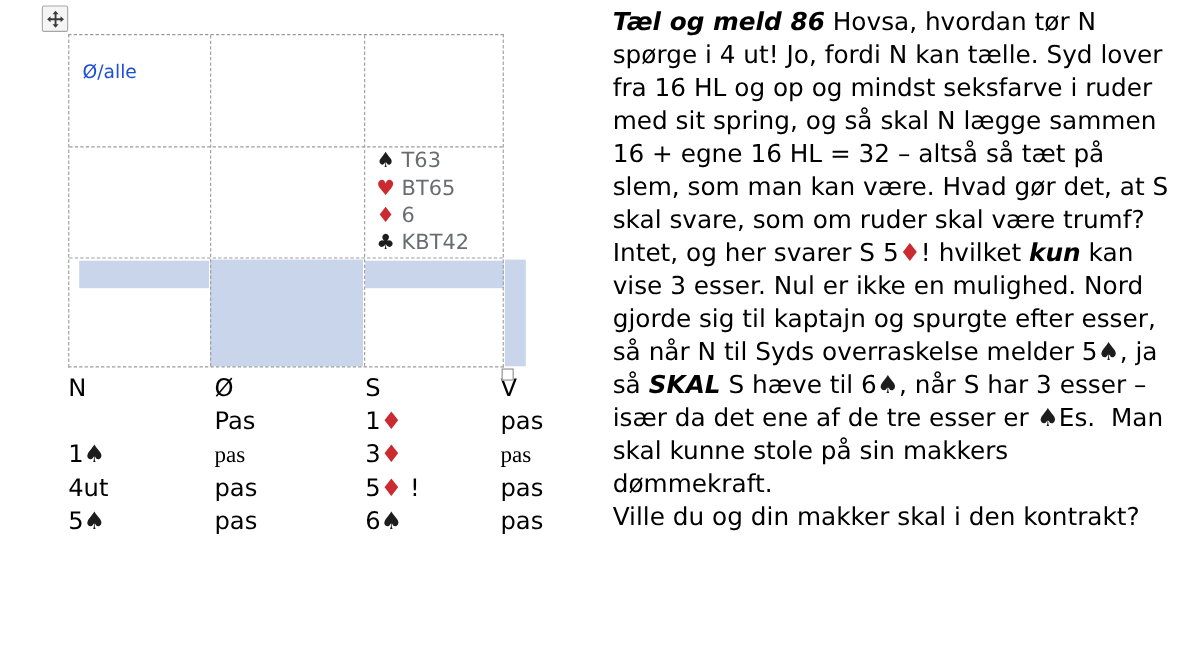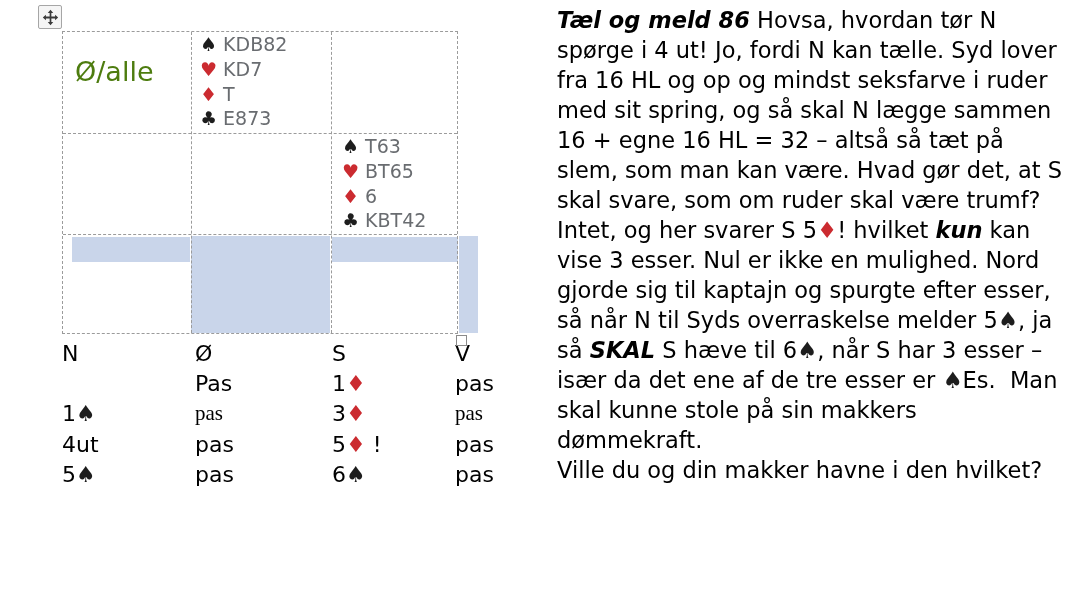--- a/index.html
+++ b/index.html
@@ -20,21 +20,21 @@
   .move-handle svg{width:17px;height:17px;}
   
   .btable{
     position:absolute;left:62px;top:31px;width:396px;height:303px;
     border:1px dashed var(--dash);box-sizing:border-box;
   }
   .vline{position:absolute;top:0;bottom:0;width:0;border-left:1px dashed var(--dash);}
   .hline{position:absolute;left:0;right:0;height:0;border-top:1px dashed var(--dash);}
   .hl{position:absolute;background:var(--sel);}
   .vuln{
-    position:absolute;left:75px;top:56px;font-size:27px;color:#4d7c0f;
+    position:absolute;left:75px;top:56px;font-size:17px;color:#1d4ed8;
   }
   .hand{position:absolute;}
   .hand-line{
     font-size:19px;line-height:24.8px;color:var(--cardgray);white-space:pre;
   }
   .suit{font-size:1em;}
   .sr{color:var(--red);}
   .sb{color:var(--black);}
   
   .bid-head,.bid-row{position:absolute;left:62px;width:470px;height:30px;}
@@ -75,26 +75,20 @@
 
   <div class="btable">
     <div class="vline" style="left:128px;"></div>
     <div class="vline" style="left:268px;"></div>
     <div class="hline" style="top:101px;"></div>
     <div class="hline" style="top:202px;"></div>
   </div>
 
   <div class="vuln">Ø/alle</div>
 
-  <div class="hand" style="left:200px;top:32px;">
-      <div class="hand-line"><span class="suit sb">♠</span> KDB82</div>
-      <div class="hand-line"><span class="suit sr">♥</span> KD7</div>
-      <div class="hand-line"><span class="suit sr">♦</span> T</div>
-      <div class="hand-line"><span class="suit sb">♣</span> E873</div>
-    </div>
   <div class="hand" style="left:342px;top:134px;">
       <div class="hand-line"><span class="suit sb">♠</span> T63</div>
       <div class="hand-line"><span class="suit sr">♥</span> BT65</div>
       <div class="hand-line"><span class="suit sr">♦</span> 6</div>
       <div class="hand-line"><span class="suit sb">♣</span> KBT42</div>
     </div>
 
   <div class="resize-handle"></div>
 
   <div class="bid-head" style="top:341px;">
@@ -124,15 +118,15 @@
       </div>
       <div class="bid-row" style="top: 462px;">
         <span class="bid-cell bc0">5<span class="suit sb">♠</span></span>
         <span class="bid-cell bc1">pas</span>
         <span class="bid-cell bc2">6<span class="suit sb">♠</span></span>
         <span class="bid-cell bc3">pas</span>
       </div>
     </div>
 
   <div class="article" id="article"><span class="b ">Tæl og meld 86</span><span class=""> Hovsa, hvordan tør N spørge i 4 ut! Jo, fordi N kan tælle. Syd lover fra 16 HL og op og mindst seksfarve i ruder med sit spring, og så skal N lægge sammen 16 + egne 16 HL = 32 – altså så tæt på slem, som man kan være. Hvad gør det, at S skal svare, som om ruder skal være trumf? Intet, og her svarer S 5<span class="suit sr">♦</span>! hvilket </span><span class="b i">kun</span><span class=""> kan vise 3 esser. Nul er ikke en mulighed. Nord gjorde sig til kaptajn og spurgte efter esser, så når N til Syds overraskelse melder 5<span class="suit sb">♠</span>, ja så </span><span class="b ">SKAL</span><span class=""> S hæve til 6<span class="suit sb">♠</span>, når S har 3 esser – især da det ene af de tre esser er <span class="suit sb">♠</span>Es.  Man skal kunne stole på sin makkers dømmekraft.
-</span><span class="i">Ville du og din makker havne i den hvilket?</span></div>
+</span><span class="i">Ville du og din makker skal i den kontrakt?</span></div>
 
 </div>
 
 </body></html>

